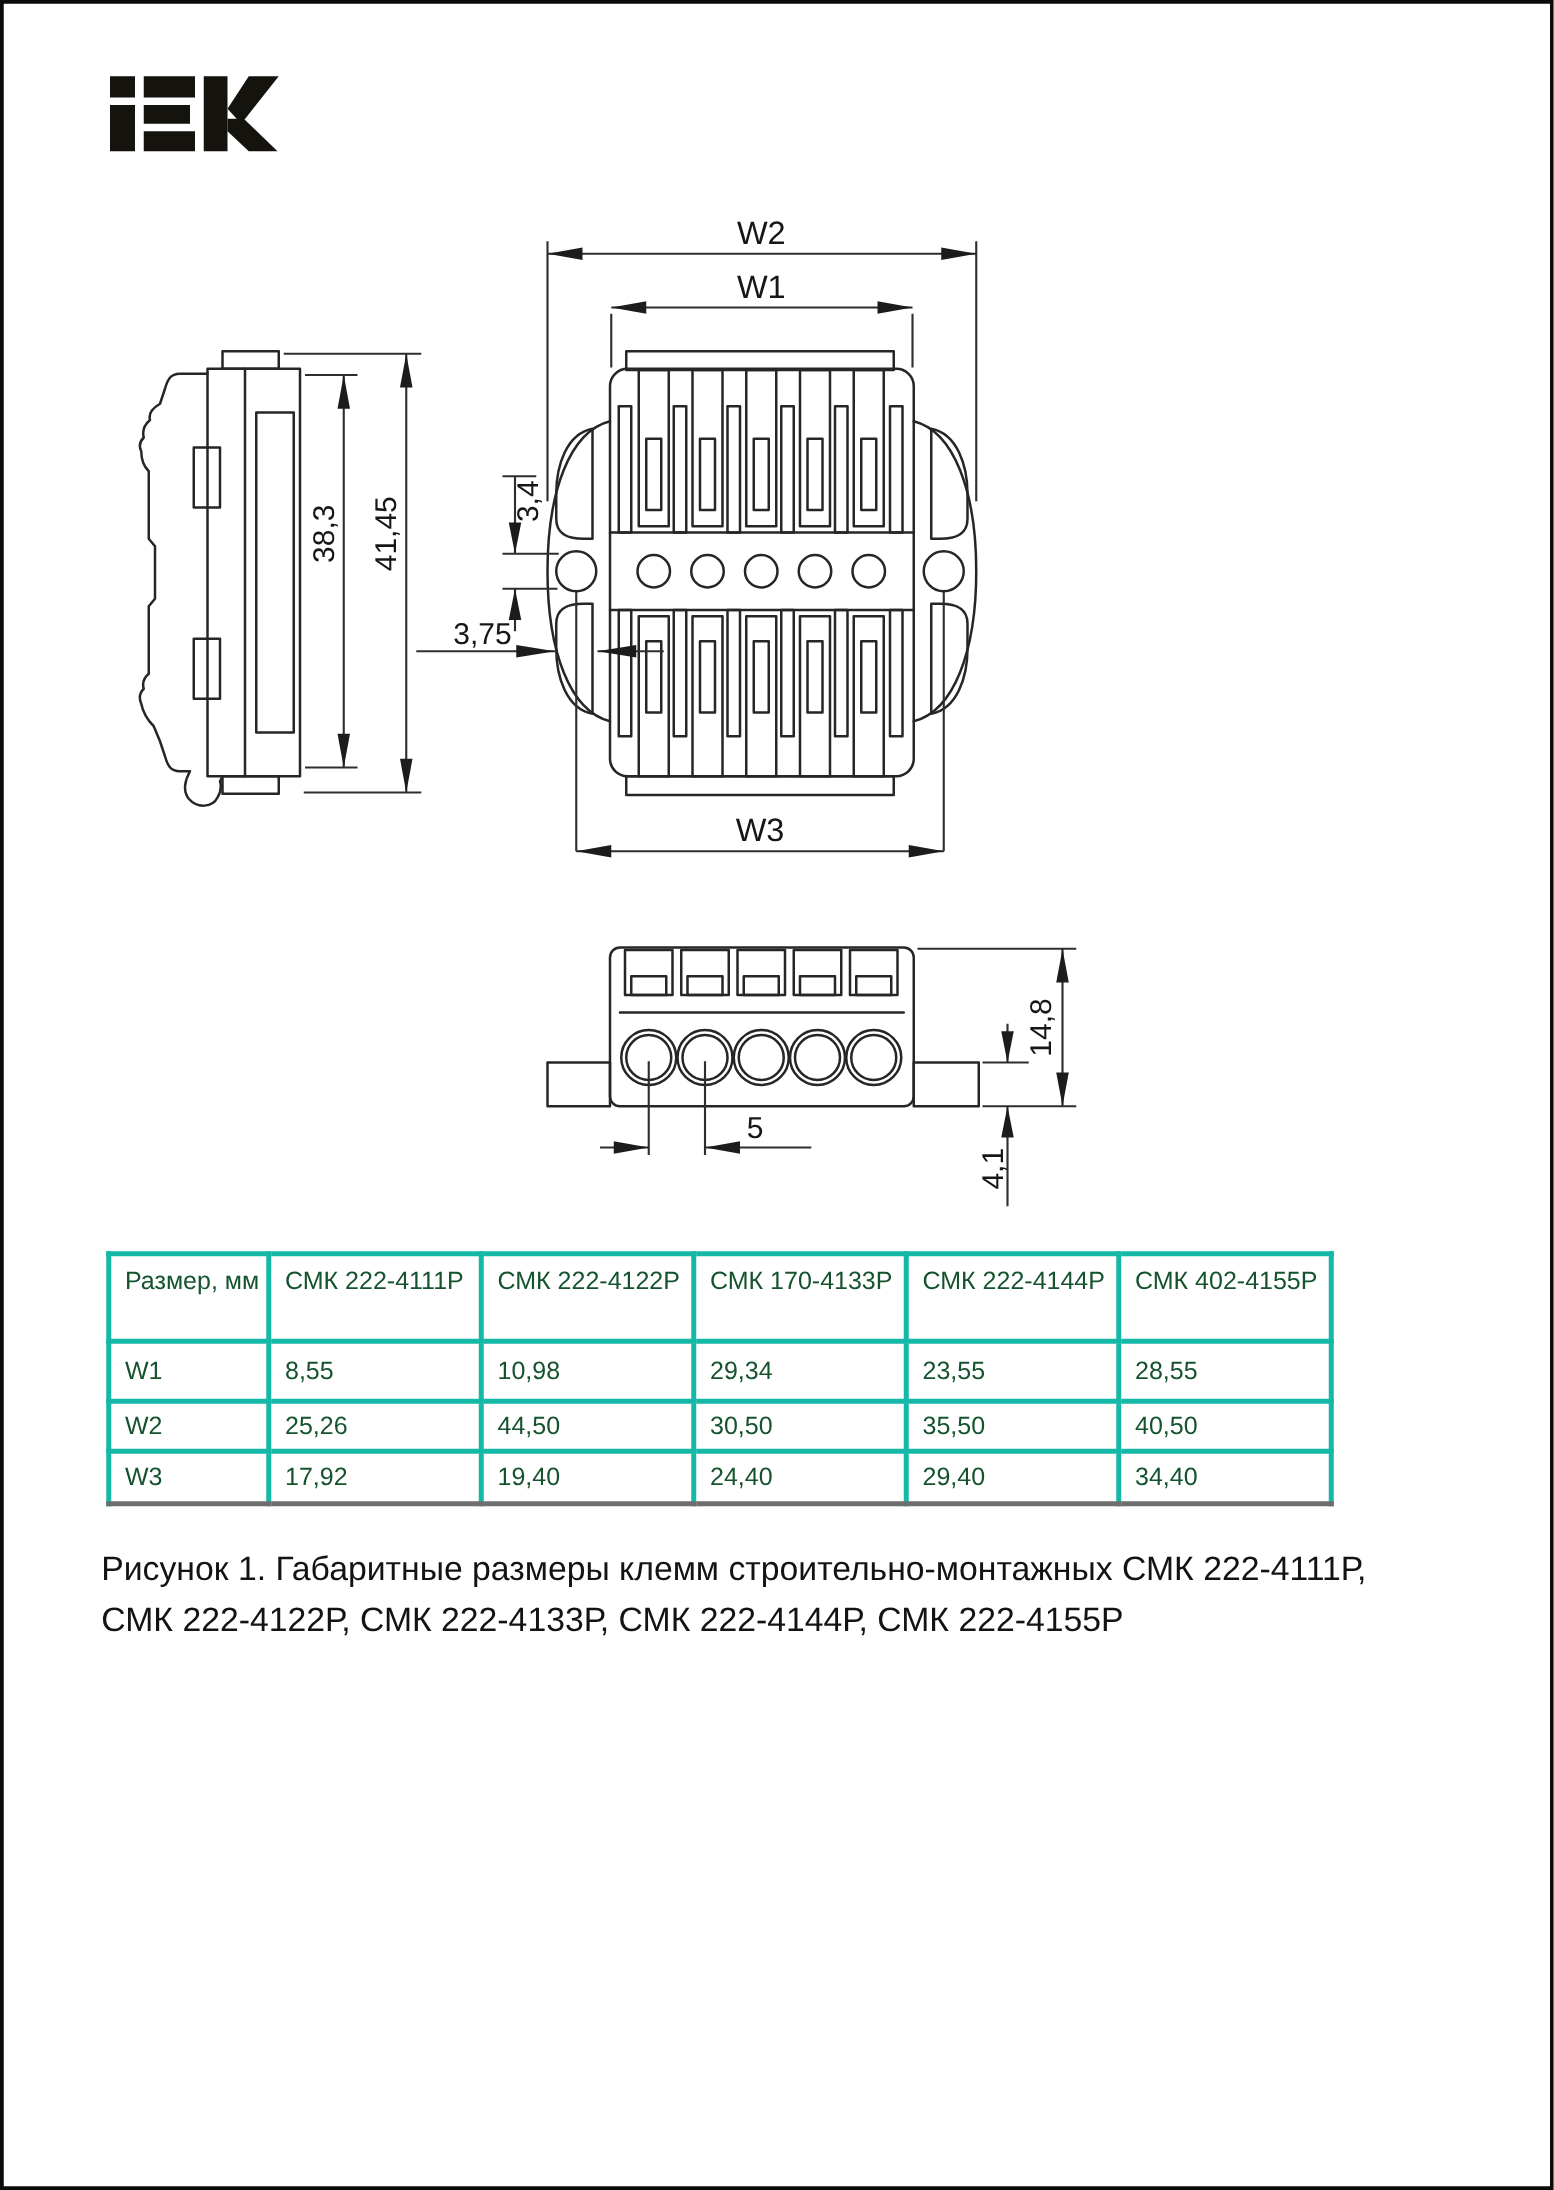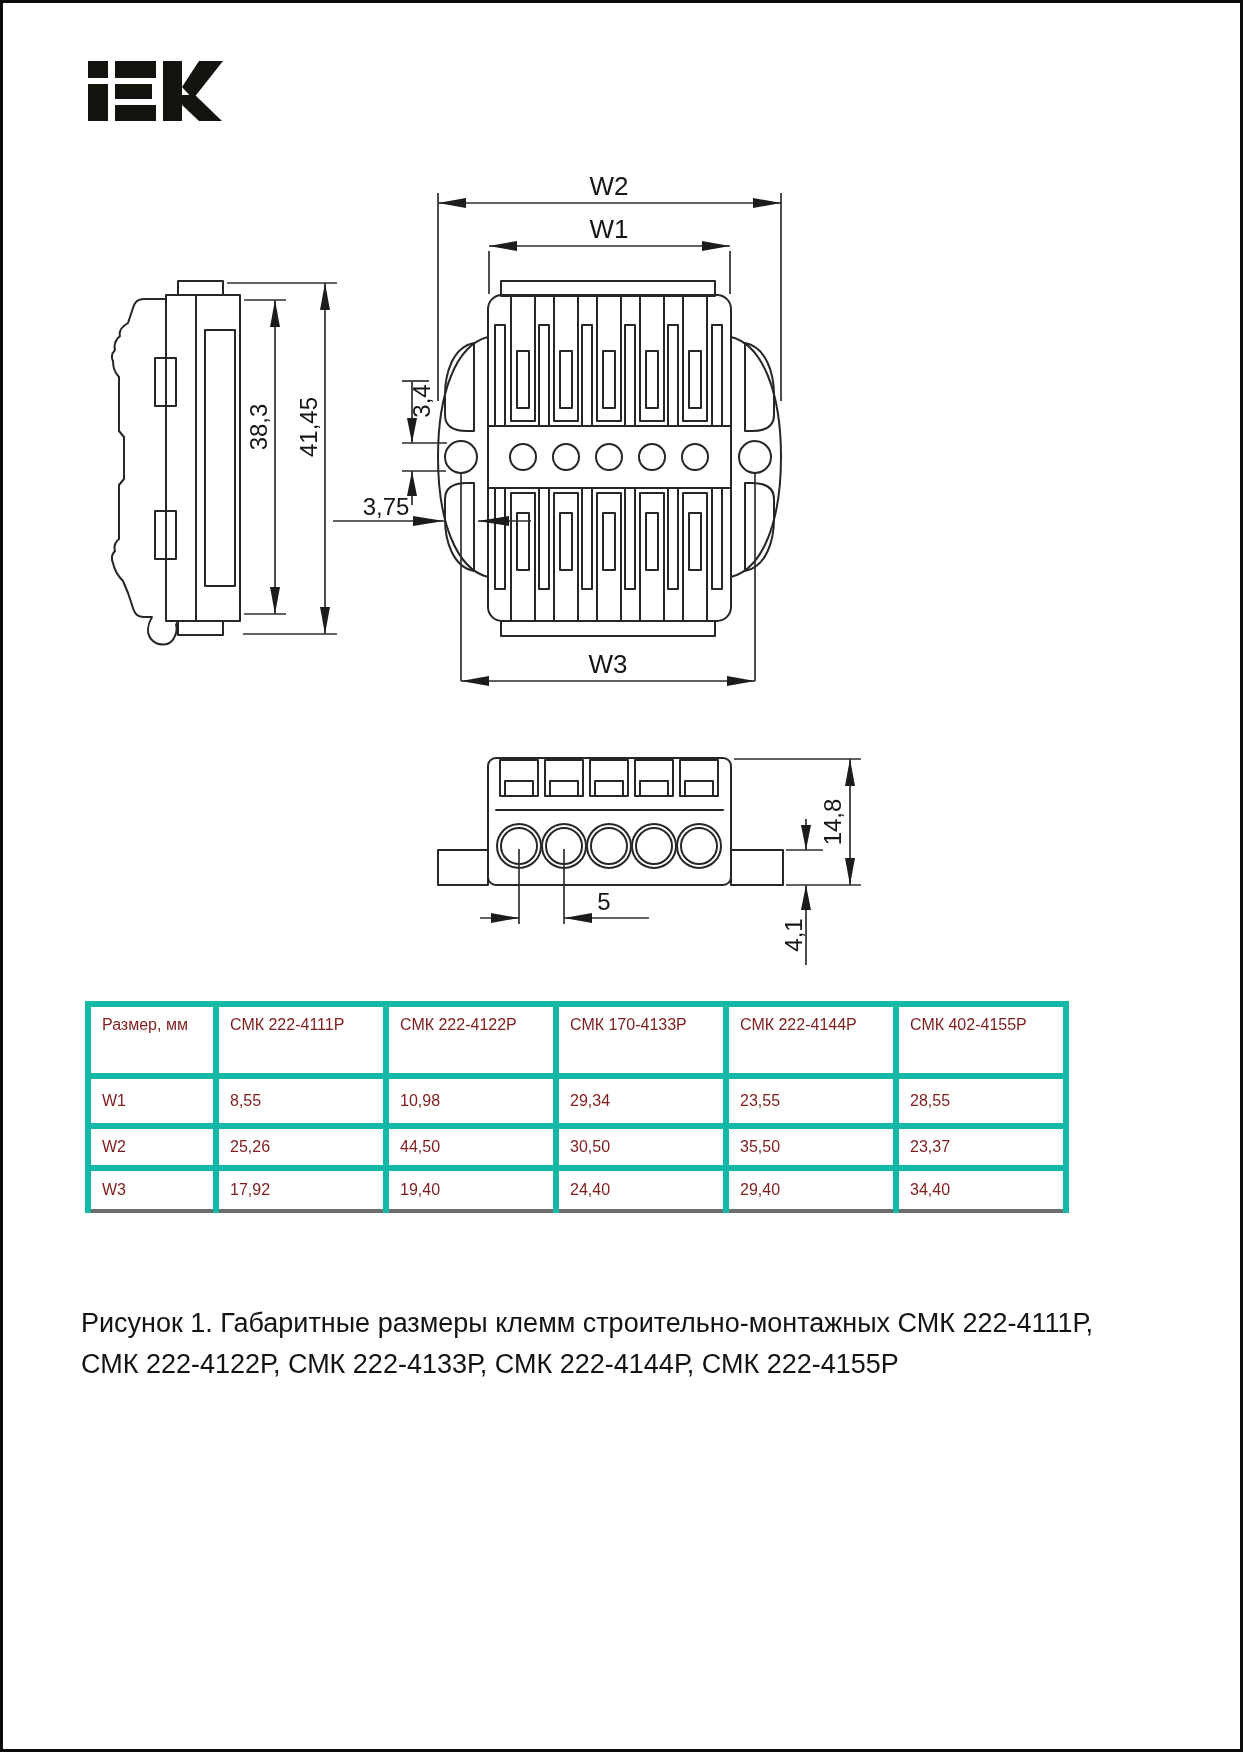--- a/index.html
+++ b/index.html
@@ -18,31 +18,31 @@
   .arr{fill:#1c1c1c;stroke:none;}
   .dimtxt{fill:#161616;font-family:"Liberation Sans",sans-serif;font-size:24px;}
   .dimtxtW{fill:#161616;font-family:"Liberation Sans",sans-serif;font-size:26px;}
   .logo-shape{fill:#15130e;stroke:none;}
   table.dim-table{
     position:absolute;left:82px;top:998px;
     border-collapse:collapse;table-layout:fixed;
     background:#fff;
   }
   table.dim-table td{
-    border:6px solid #14b8a6;
-    font-size:16px;color:#7f1d1d;
+    border:4px solid #14b8a6;
+    font-size:20px;color:#14532d;
     padding:0 4px 0 11px;
     overflow:hidden;white-space:nowrap;
   }
   table.dim-table tr.hdr td{height:57px;vertical-align:top;padding-top:9px;}
   table.dim-table tr.r1 td{height:44px;}
   table.dim-table tr.r2 td{height:36px;}
   table.dim-table tr.r3 td{height:38px;border-bottom:4px solid #6e6e6e;}
   .caption{
-    position:absolute;left:78px;top:1300px;width:1050px;
+    position:absolute;left:78px;top:1232px;width:1050px;
     font-size:27px;line-height:1.5;color:#131313;
   }
 </style>
 </head>
 <body>
 
 <div class="page">
 
   <svg style="left:80px;top:52px" width="150" height="72" viewBox="0 0 150 72">
     <title>IEK</title>
@@ -288,21 +288,21 @@
       <td>29,34</td>
       <td>23,55</td>
       <td>28,55</td>
     </tr>
     <tr class="r2">
       <td>W2</td>
       <td>25,26</td>
       <td>44,50</td>
       <td>30,50</td>
       <td>35,50</td>
-      <td>23,37</td>
+      <td>40,50</td>
     </tr>
     <tr class="r3">
       <td>W3</td>
       <td>17,92</td>
       <td>19,40</td>
       <td>24,40</td>
       <td>29,40</td>
       <td>34,40</td>
     </tr>
   </tbody>

